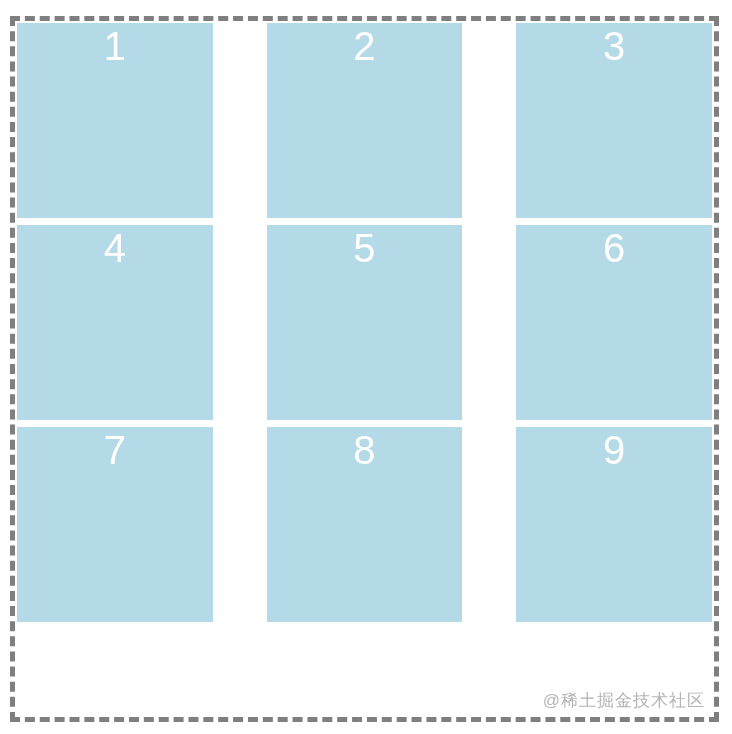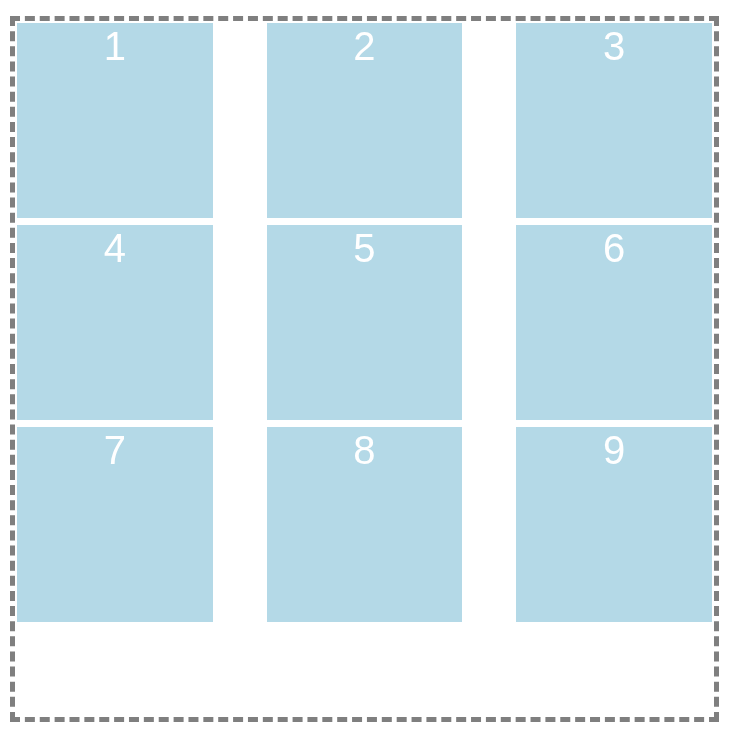--- a/index.html
+++ b/index.html
@@ -57,13 +57,14 @@
     <div class="cell"><span>1</span></div>
     <div class="cell"><span>2</span></div>
     <div class="cell"><span>3</span></div>
     <div class="cell"><span>4</span></div>
     <div class="cell"><span>5</span></div>
     <div class="cell"><span>6</span></div>
     <div class="cell"><span>7</span></div>
     <div class="cell"><span>8</span></div>
     <div class="cell"><span>9</span></div>
   </div>
+  <div class="watermark">@稀土掘金技术社区</div>
 </div>
 
 </body></html>

